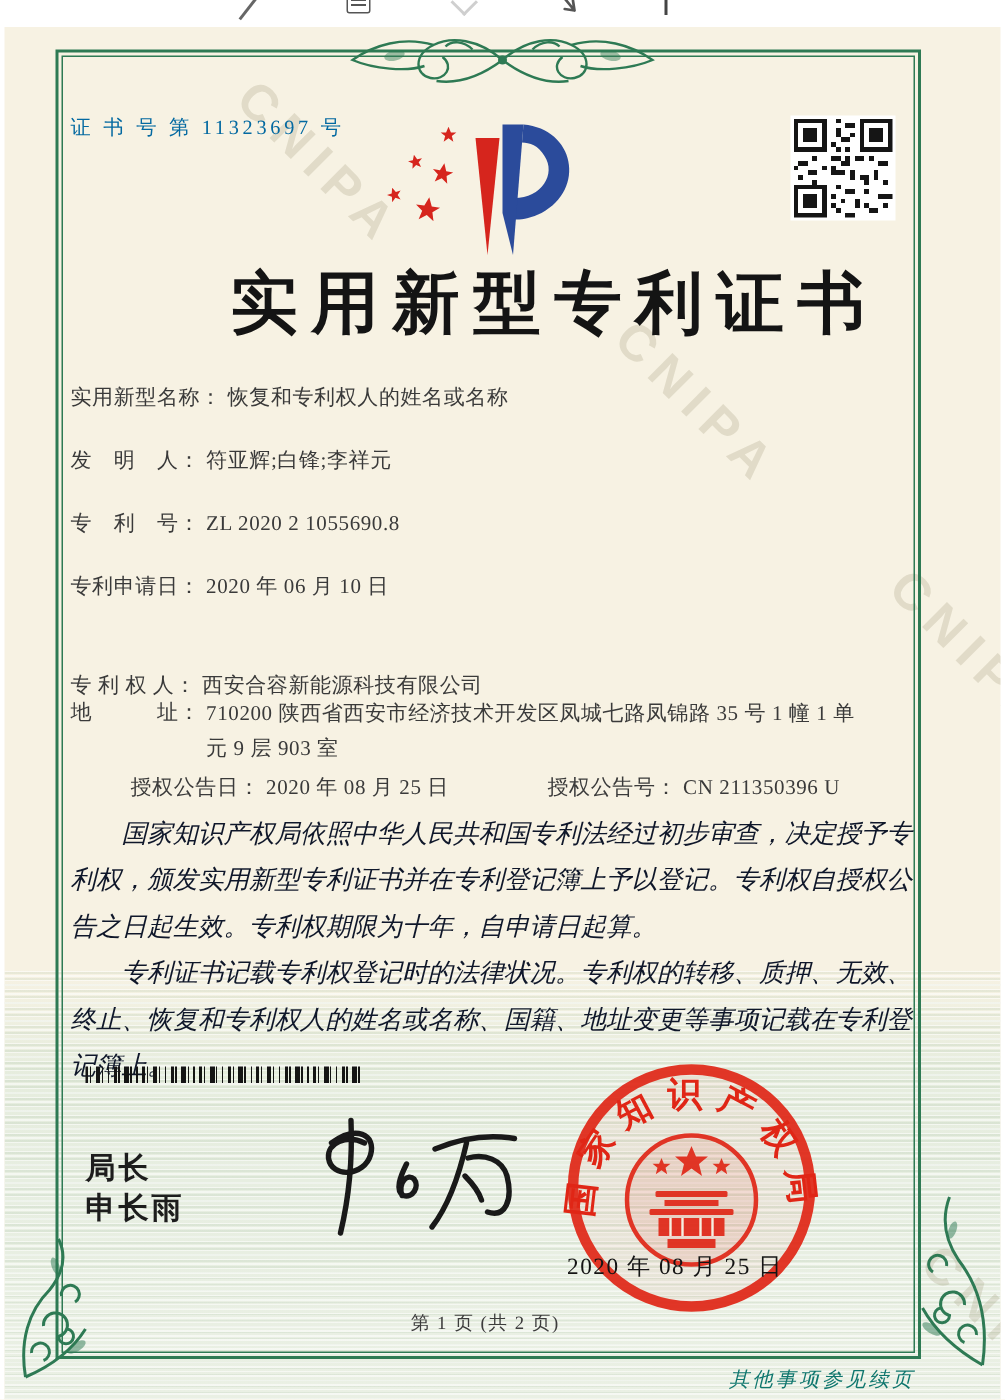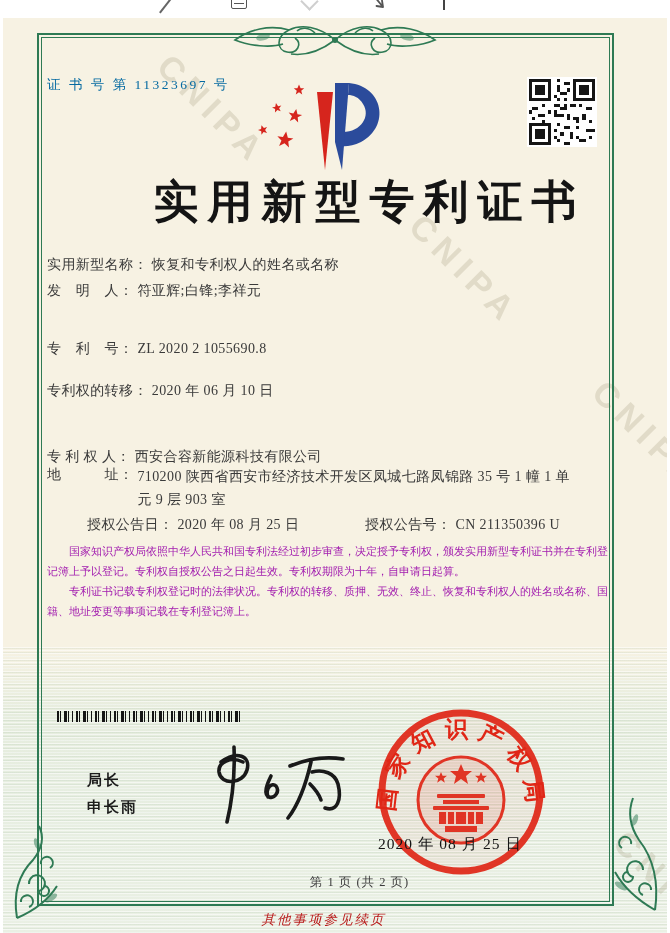--- a/index.html
+++ b/index.html
@@ -37,34 +37,34 @@
   .logo{position:absolute;left:240px;top:62px;}
   .qr{position:absolute;left:524px;top:59px;background:#fff;padding:2px;}
   .title{position:absolute;left:34px;top:154px;width:665px;text-align:center;
          font-size:45px;font-weight:bold;letter-spacing:9px;color:#141414;}
 
   .row{position:absolute;left:44px;font-size:14px;color:#3a3a3a;letter-spacing:.4px;white-space:nowrap;}
   .row .lab{margin-right:4px;}
   .addr-val{display:inline-block;vertical-align:top;width:446px;white-space:normal;line-height:1.62;}
   .grant2{position:absolute;left:278px;top:0;}
 
-  .paras{position:absolute;left:44px;top:523px;width:562px;font-size:11px;line-height:1.82;
-         color:#a21caf;}
+  .paras{position:absolute;left:44px;top:523px;width:562px;font-size:17px;line-height:1.82;
+         color:#0f172a;font-style:italic;}
   .paras p{margin:0;text-indent:2em;}
 
   .barcode{position:absolute;left:54px;top:693px;width:183px;height:11px;
     background:repeating-linear-gradient(90deg,#151515 0 2px,transparent 2px 3px,#151515 3px 4px,transparent 4px 7px,#151515 7px 10px,transparent 10px 11px,#151515 11px 12px,transparent 12px 15px,#151515 15px 16px,transparent 16px 19px);}
   .director{position:absolute;left:54px;top:748px;font-family:"Liberation Sans","DejaVu Sans",sans-serif;
-            font-weight:bold;font-size:15px;color:#1d1d1d;line-height:27px;letter-spacing:2px;margin-left:30px;}
+            font-weight:bold;font-size:20px;color:#1d1d1d;line-height:27px;letter-spacing:2px;}
   .signature{position:absolute;left:192px;top:724px;}
   .seal{position:absolute;left:372px;top:688px;}
   .seal-date{position:absolute;left:352px;top:816px;width:190px;text-align:center;
              font-size:15.5px;color:#141414;letter-spacing:1px;z-index:6;}
-  .footer-page{position:absolute;left:34px;top:856px;width:573px;text-align:center;font-size:12.5px;color:#3c3c3c;letter-spacing:1px;margin-left:36px;}
-  .continuation{position:absolute;left:34px;top:893px;width:573px;text-align:center;font-size:13.5px;color:#b91c1c;font-style:italic;letter-spacing:2px;}
+  .footer-page{position:absolute;left:34px;top:856px;width:573px;text-align:center;font-size:12.5px;color:#3c3c3c;letter-spacing:1px;}
+  .continuation{position:absolute;left:34px;top:893px;width:573px;text-align:right;font-size:13.5px;color:#0f766e;font-style:italic;letter-spacing:2px;}
 
   .corner{position:absolute;z-index:5;}
   .ornament-top{position:absolute;left:50%;top:3px;transform:translateX(-50%);z-index:5;}
 </style>
 </head>
 <body>
 
 <div class="toolbar">
   <div class="tb tb-line"></div>
   <div class="tb tb-print">
@@ -187,28 +187,28 @@
       <rect x="8" y="18" width="1" height="1"></rect>
         <rect x="20" y="16" width="1" height="1"></rect>
     </g>
   </svg>
 
   <div class="title">实用新型专利证书</div>
 
   <div class="row" style="top:238px;">
     <span class="lab">实用新型名称：</span><span>恢复和专利权人的姓名或名称</span>
   </div>
-  <div class="row" style="top:264px;">
+  <div class="row" style="top:280px;">
     <span class="lab">发　明　人：</span><span>符亚辉;白锋;李祥元</span>
   </div>
   <div class="row" style="top:322px;text-align:center;">
     <span class="lab">专　利　号：</span><span>ZL 2020 2 1055690.8</span>
   </div>
   <div class="row" style="top:364px;">
-    <span class="lab">专利权的转移：</span><span>2020 年 06 月 10 日</span>
+    <span class="lab">专利申请日：</span><span>2020 年 06 月 10 日</span>
   </div>
   <div class="row" style="top:406px;margin-top:24px;">
     <span class="lab">专 利 权 人：</span><span>西安合容新能源科技有限公司</span>
   </div>
 
   <div class="row" style="top:448px;">
     <span class="lab">地　　　址：</span><span class="addr-val">710200 陕西省西安市经济技术开发区凤城七路凤锦路 35 号 1 幢 1 单元 9 层 903 室</span>
   </div>
 
   <div class="row" style="top:498px;width:562px;margin-left:40px;">

